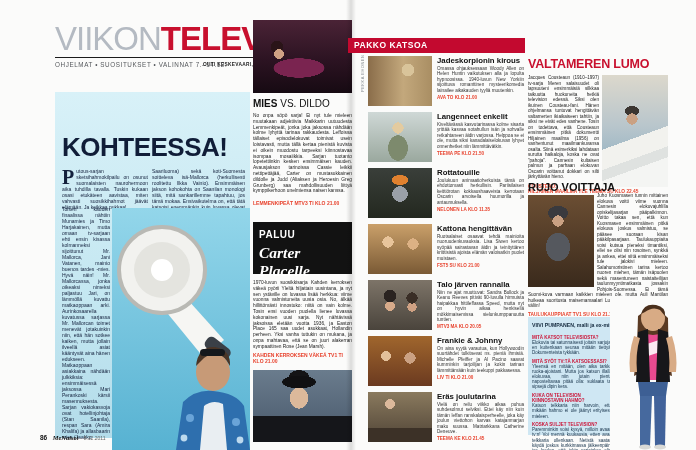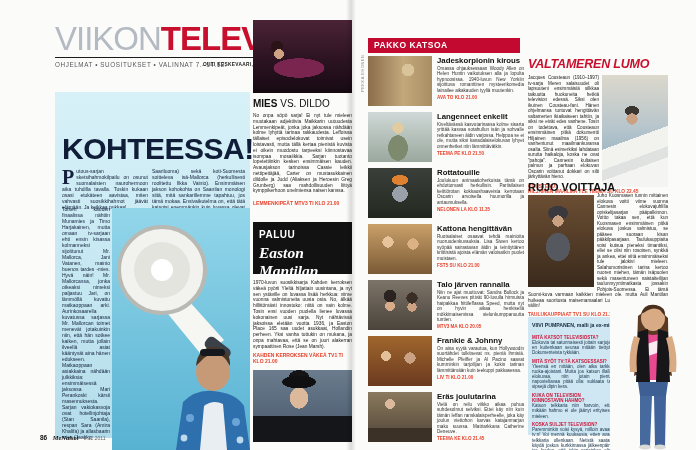--- a/index.html
+++ b/index.html
@@ -12,21 +12,21 @@
   .mast-light{color:#b4bac2;font-weight:400;}
   .mast-bold{color:#c8102e;font-weight:700;}
   .head-rule{left:55px;top:57px;width:291px;height:1px;background:#1b1b1b;}
   .tagline{left:55px;top:61px;font-size:6.3px;letter-spacing:.6px;color:#55585c;}
   .byline{left:203px;top:61.5px;font-size:4.8px;font-weight:700;color:#222;letter-spacing:.3px;}
 
   
   .feature-box{left:55px;top:92px;width:195px;height:346px;
                background:linear-gradient(180deg,#d8f1f8 0%,#c4e7f1 60%,#b3dcea 100%);}
   .hl-italic{left:63px;top:96px;font:italic 700 33px/36px "Liberation Serif",serif;color:#1b2a4a;}
-  .hl-bold{left:62px;top:132px;font-weight:700;font-size:30px;letter-spacing:-.5px;color:#101d38;}
+  .hl-bold{left:62px;top:132px;font-weight:700;font-size:26px;letter-spacing:-.5px;color:#101d38;}
   .ft-col{font-size:5px;line-height:6px;text-align:justify;color:#14213d;}
   .ft-c1a{left:62px;top:168px;width:86px;}
   .ft-c1b{left:62px;top:206px;width:48px;}
   .ft-c2{left:152px;top:168px;width:93px;}
   .dropcap{float:left;font:700 20px/18px "Liberation Serif",serif;color:#14213d;margin:0 2px 0 0;}
   .sched{font-weight:700;color:#e8432e;}
   .ft-sched{left:152px;top:212px;width:93px;font-size:5px;line-height:6px;}
   .megaman{left:112px;top:208px;width:138px;height:242px;}
 
   .footer{left:40px;top:434px;font-size:5px;color:#666;}
@@ -45,31 +45,31 @@
   .paluu-body{left:253px;top:280px;width:99px;font-size:4.8px;line-height:5.8px;text-align:justify;color:#222;}
   .paluu-sched{left:253px;top:352px;width:99px;font-size:5px;line-height:6px;}
   .mid-photo2{left:253px;top:370px;width:99px;height:72px;}
 
   .crease{left:346px;top:0;width:10px;height:450px;
           background:linear-gradient(90deg,rgba(0,0,0,0),rgba(0,0,0,.13),rgba(0,0,0,0));}
 
   
   .banner{background:#c3092f;color:#fff;font-weight:700;font-size:8.5px;letter-spacing:.5px;
           height:15px;line-height:15px;padding-left:6px;box-sizing:border-box;}
-  .pk-banner{left:368px;top:38px;width:152px;}
+  .pk-banner{left:348px;top:38px;width:177px;}
   .pk-row{left:368px;width:156px;height:54px;}
   .pk-ph{position:absolute;left:0;top:0;width:64px;height:50px;}
   .pk-tx{position:absolute;left:69px;top:0;width:87px;}
   .pk-title{font-weight:700;font-size:7.8px;color:#111;margin-bottom:1px;}
   .pk-body{font-size:4.6px;line-height:5.4px;text-align:justify;color:#333;}
   .pk-sched{font-size:4.6px;margin-top:2px;}
 
   
   .lf-banner{left:528px;top:38px;width:140px;}
-  .lf-title{left:528px;top:57px;font-weight:700;font-size:12.5px;color:#c8102e;letter-spacing:-.2px;font-style:italic;}
+  .lf-title{left:528px;top:57px;font-weight:700;font-size:12.5px;color:#c8102e;letter-spacing:-.2px;}
   .lf-body{left:528px;top:75px;width:140px;font-size:4.6px;line-height:5.5px;text-align:justify;color:#222;}
   .cousteau{float:right;width:66px;height:112px;margin:0 0 2px 3px;}
   .lf-sched{font-size:4.8px;line-height:5.8px;margin-top:3px;}
   .rj-title{left:528px;top:181px;font-weight:700;font-size:11px;color:#111;}
   .rj-body{left:528px;top:193px;width:140px;font-size:4.6px;line-height:5.5px;text-align:justify;color:#222;}
   .rujoph{float:left;width:66px;height:92px;margin:2px 3px 0 0;}
   .rj-sched{font-size:4.8px;margin-top:3px;}
   .tv-banner{left:528px;top:303px;width:134px;}
   .tv-box{left:528px;top:317px;width:122px;height:118px;background:#cfe7f3;}
   .tv-subject{left:532px;top:322px;font-size:5.2px;font-weight:700;color:#13293d;}
@@ -143,21 +143,21 @@
          linear-gradient(180deg,#4a2336 0%,#2c1322 55%,#160a12 100%);"></div>
 
   <div class="abs mid-title">
     <span class="bb">MIES</span><span> VS. DILDO</span>
   </div>
   <div class="abs mid-body">No onpa söpö sarja! Ei nyt tule mieleen muutakaan adjektiivia Maikkarin uutuudesta Lemmenkipeät, jonka joka jaksossa nähdään kolme lyhyttä tarinaa rakkaudesta. Leffoissa tällaiset episodielokuvat toimivat usein loistavasti, mutta tällä kertaa pienistä kuvista ei oikein muodostu tarpeeksi kiinnostavaa isompaa mosaiikkia. Sarjan tuotanto lopetettiinkin kesken ensimmäisen kauden. Avausjakson tarinoissa Cassie leikkii nettipettäjää, Carter on mustasukkainen dildolle ja Judd (Aliaksen ja Heroesin Greg Grunberg) saa mahdollisuuden liittyä kymppikerhoon unelmiensa naisen kanssa.</div>
   <div class="abs sched mid-sched">LEMMENKIPEÄT MTV3 TI KLO 21.00</div>
 
   <div class="abs paluu-box">
     <div class="abs paluu-kicker">PALUU</div>
-    <div class="abs paluu-title">Easton Mantilan</div>
+    <div class="abs paluu-title">Carter Placelle</div>
   </div>
   <div class="abs paluu-body">1970-luvun suosikkisarja Kahden kerroksen väkeä pyörii Yleltä hiljattain uusintana, ja nyt sen ystäville on luvassa lisää herkkua: viime vuonna valmistuneita uusia osia. No, älkää hillittömästi innostuko: niitä on vain kolme. Tosin ensi vuoden puolella lienee luvassa kokonainen uusi sarja. Nyt nähtävissä jaksoissa eletään vuotta 1936, ja Easton Place 165 saa uudet asukkaat, Hollandin perheen. Yksi vanha tuttukin on mukana, ja onpa mahtavaa, että se on juuri alakerran sympaattinen Rose (Jean Marsh).</div>
   <div class="abs sched paluu-sched">KAHDEN KERROKSEN VÄKEÄ TV1 TI KLO 21.00</div>
 
   <div class="abs mid-photo2" style="background:
          radial-gradient(ellipse 24px 9px at 46px 12px,#101012 70%,rgba(0,0,0,0) 71%),
          radial-gradient(ellipse 15px 11px at 46px 8px,#141416 70%,rgba(0,0,0,0) 71%),
          radial-gradient(ellipse 13px 15px at 46px 28px,#dcb99b 70%,rgba(0,0,0,0) 71%),
          linear-gradient(0deg,#15161a 0 26px,rgba(0,0,0,0) 26px),
          linear-gradient(180deg,#6a7c8d 0%,#48586a 100%);"></div>

